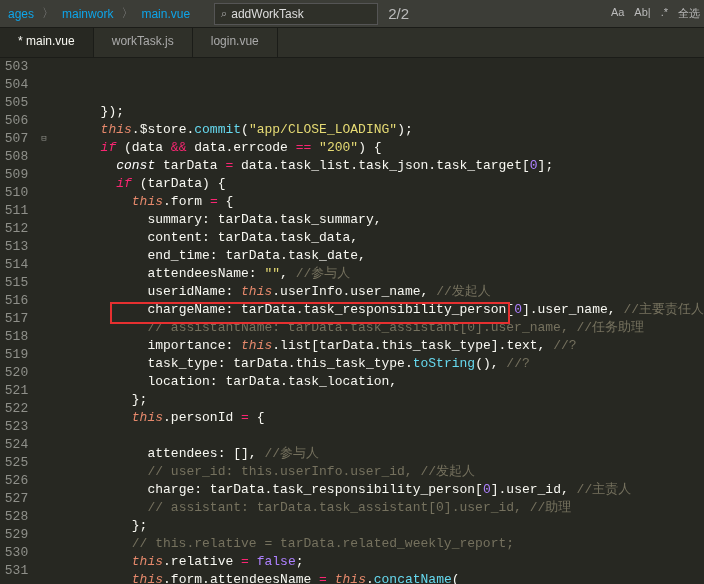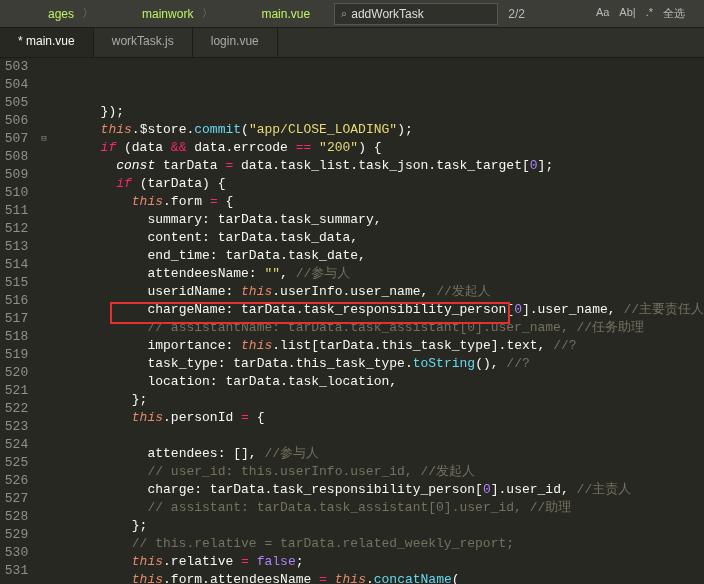--- a/index.html
+++ b/index.html
@@ -15,34 +15,34 @@
   .top-bar {
     background: #3c3d37;
     display: flex;
     align-items: center;
     height: 28px;
     font-family: "Segoe UI", sans-serif;
     font-size: 12px;
     color: #ccc;
     border-bottom: 1px solid #1b1c18;
   }
-  .crumb { padding: 0 8px; color: #bef264; margin-left: 40px; }
+  .crumb { padding: 0 8px; color: #0ea5e9; }
   .crumb-sep { color: #888; }
   .search-wrap {
     display: flex; align-items: center; margin-left: 16px;
     border: 1px solid #555; padding: 1px 6px; height: 22px;
     background: #2f3029;
   }
   .search-icon { margin-right: 4px; font-size: 11px; color: #aaa;}
   .search-input {
     background: transparent; border: none; color: #ddd;
     width: 140px; font-size: 12px; outline: none;
   }
-  .search-count { margin-left: 10px; color: #bbb; font-size: 12px;}
-  .search-opts { margin-left: auto; display: flex; gap: 10px; padding-right: 19px;}
+  .search-count { margin-left: 10px; color: #bbb; font-size: 15px;}
+  .search-opts { margin-left: auto; display: flex; gap: 10px; padding-right: 4px;}
   .search-opt { color: #bbb; font-size: 11px;}
   .tabbar {
     background: #2f3029; display: flex; height: 30px;
     border-bottom: 1px solid #1b1c18;
   }
   .tab {
     padding: 6px 18px; color: #aaa; font-family: "Segoe UI", sans-serif;
     font-size: 12px; border-right: 1px solid #1b1c18;
   }
   .tab.active { background: #272822; color: #f8f8f2; }

